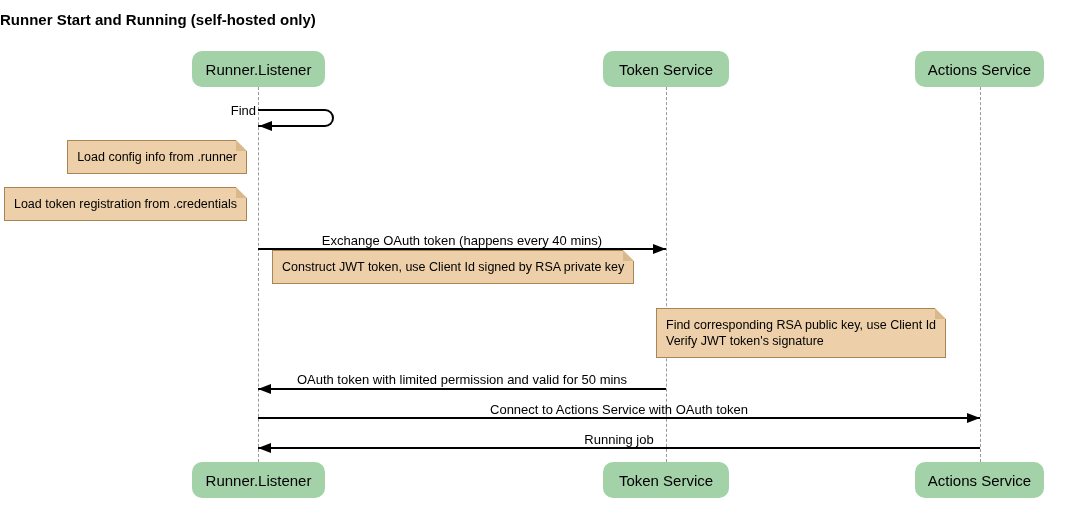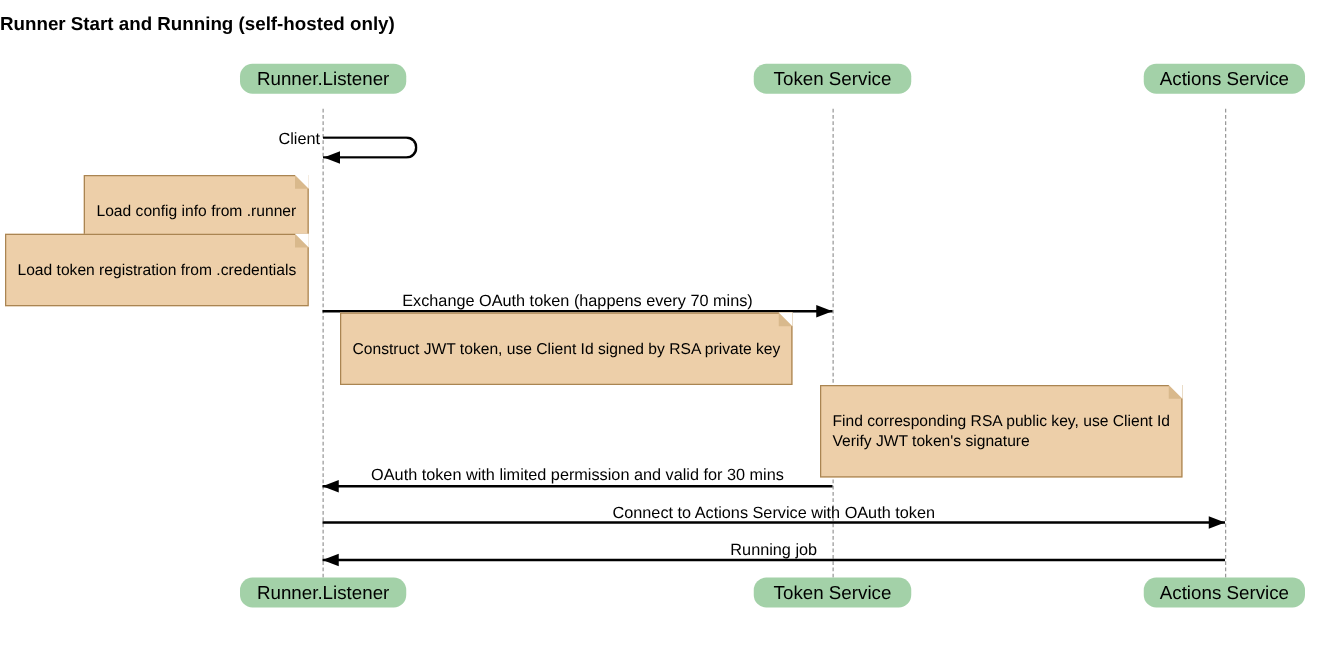--- a/index.html
+++ b/index.html
@@ -14,21 +14,21 @@
   }
   .title {
     position: absolute;
     top: 11px; left: 0; width: 100%;
     font-size: 15px;
     font-weight: bold;
     white-space: nowrap;
   }
   .participant {
     position: absolute;
-    height: 24px;
+    height: 36px;
     background: var(--participant_fill, #A3D1A8);
     border-radius: 10px;
     display: flex;
     align-items: center;
     justify-content: center;
     font-size: 15px;
     white-space: nowrap;
   }
   .lifeline {
     position: absolute;
@@ -69,21 +69,21 @@
     border-top: 5px solid transparent;
     border-bottom: 5px solid transparent;
     border-right: 13px solid var(--message, #000);
   }
   .note {
     position: absolute;
     background: var(--note_fill, #EDCFA9);
     border: 1px solid var(--note_border, #AA8552);
     font-size: 12.5px;
     line-height: 16px;
-    padding: 20px 9px;
+    padding: 8px 9px;
     white-space: nowrap;
     text-align: center;
   }
   .note.left-text { text-align: left; }
   .note::before {
     content: "";
     position: absolute;
     top: -1px; right: -1px;
     width: 0; height: 0;
     border-style: solid;
@@ -106,50 +106,50 @@
     <span>Runner.Listener</span>
   </div>
   <div class="participant" style="left:603px; top:51px; width:126px;">
     <span>Token Service</span>
   </div>
   <div class="participant" style="left:915px; top:51px; width:129px;">
     <span>Actions Service</span>
   </div>
 
   <div>
-    <div class="msg-label align-right" style="left:176px; top:103px; width:80px;">Client</div>
+    <div class="msg-label align-right" style="left:176px; top:103px; width:80px;">Find</div>
     <div class="self-loop" style="left:258px; top:109px; width:76px; height:18px;"></div>
     <div class="arr-l" style="left:259px; top:121px;"></div>
   </div>
 
   <div class="note" style="right:823px; top:140px;">
     <span>Load config info from .runner</span>
   </div>
 
   <div class="note" style="right:823px; top:187px;margin-left:46px;">
     <span>Load token registration from .credentials</span>
   </div>
 
   <div>
-    <div class="msg-label" style="left:258px; top:233px; width:408px;">Exchange OAuth token (happens every 70 mins)</div>
+    <div class="msg-label" style="left:258px; top:233px; width:408px;">Exchange OAuth token (happens every 40 mins)</div>
     <div class="msg-line" style="left:258px; top:248px; width:408px;"></div>
     <div class="arr-r" style="left:653px; top:244px;"></div>
   </div>
 
   <div class="note" style="left:272px; top:250px;">
     <span>Construct JWT token, use Client Id signed by RSA private key</span>
   </div>
 
   <div class="note left-text" style="left:656px; top:308px;">
     <div>Find corresponding RSA public key, use Client Id</div>
     <div>Verify JWT token's signature</div>
   </div>
 
   <div>
-    <div class="msg-label" style="left:258px; top:372px; width:408px;">OAuth token with limited permission and valid for 30 mins</div>
+    <div class="msg-label" style="left:258px; top:372px; width:408px;">OAuth token with limited permission and valid for 50 mins</div>
     <div class="msg-line" style="left:258px; top:388px; width:408px;"></div>
     <div class="arr-l" style="left:258px; top:384px;"></div>
   </div>
 
   <div>
     <div class="msg-label" style="left:258px; top:402px; width:722px;">Connect to Actions Service with OAuth token</div>
     <div class="msg-line" style="left:258px; top:417px; width:722px;"></div>
     <div class="arr-r" style="left:967px; top:413px;"></div>
   </div>
 

